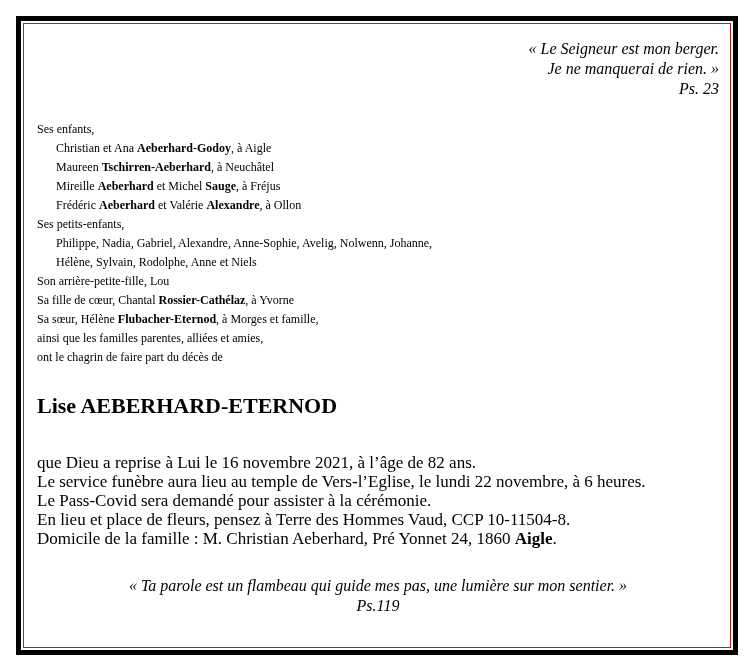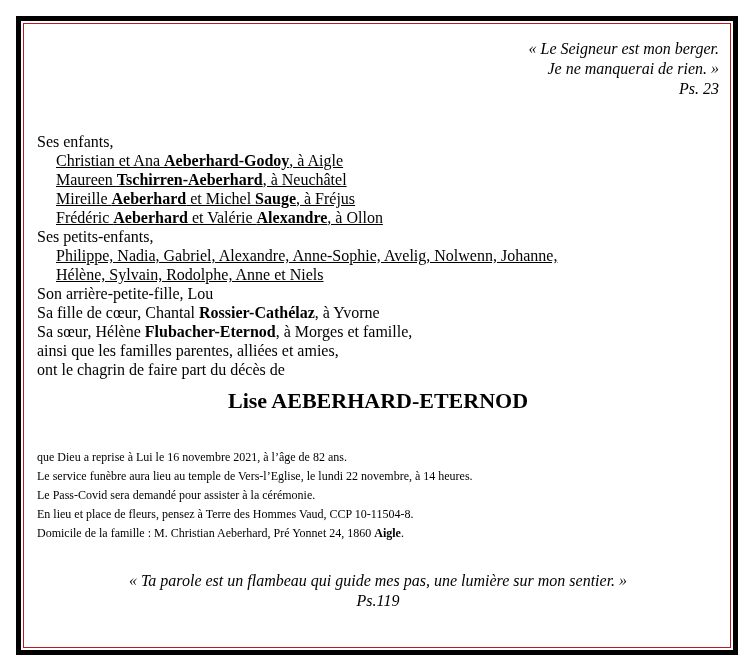--- a/index.html
+++ b/index.html
@@ -31,36 +31,35 @@
     padding: 13px 11px 0 13px;
   }
   .top-quote {
     text-align: right;
     font-style: italic;
     font-size: 16px;
     line-height: 20px;
     margin-top: 2px;
   }
   .family {
-    font-size: 16px;
+    font-size: 12px;
     line-height: 19px;
-    margin-top: 33px;
+    margin-top: 21px;
   }
   .line { }
-  .line.indent { padding-left: 19px; text-decoration: underline; }
+  .line.indent { padding-left: 19px; }
   .line b, .line .b { font-weight: bold; }
   .deceased-name {
-    text-align: center;
     font-weight: bold;
     font-size: 22px;
     line-height: 24px;
-    margin-top: 10px;
+    margin-top: 27px;
   }
   .announce {
-    font-size: 12px;
+    font-size: 17px;
     line-height: 19px;
     margin-top: 35px;
   }
   .bottom-quote {
     text-align: center;
     font-style: italic;
     font-size: 16px;
     line-height: 20px;
     margin-top: 28px;
   }
@@ -90,21 +89,21 @@
         <div class="line"><span class="">Sa fille de cœur, Chantal </span><span class="b">Rossier-Cathélaz</span><span class="">, à Yvorne</span></div>
         <div class="line"><span class="">Sa sœur, Hélène </span><span class="b">Flubacher-Eternod</span><span class="">, à Morges et famille,</span></div>
         <div class="line"><span class="">ainsi que les familles parentes, alliées et amies,</span></div>
         <div class="line"><span class="">ont le chagrin de faire part du décès de</span></div>
       </div>
 
     <div class="deceased-name">Lise AEBERHARD-ETERNOD</div>
 
     <div class="announce">
         <div class="line"><span class="">que Dieu a reprise à Lui le 16 novembre 2021, à l’âge de 82 ans.</span></div>
-        <div class="line"><span class="">Le service funèbre aura lieu au temple de Vers-l’Eglise, le lundi 22 novembre, à 14 heures.</span></div>
+        <div class="line"><span class="">Le service funèbre aura lieu au temple de Vers-l’Eglise, le lundi 22 novembre, à 6 heures.</span></div>
         <div class="line"><span class="">Le Pass-Covid sera demandé pour assister à la cérémonie.</span></div>
         <div class="line"><span class="">En lieu et place de fleurs, pensez à Terre des Hommes Vaud, CCP 10-11504-8.</span></div>
         <div class="line"><span class="">Domicile de la famille : M. Christian Aeberhard, Pré Yonnet 24, 1860 </span><span class="b">Aigle</span><span class="">.</span></div>
       </div>
 
     <div class="bottom-quote">
       <div>« Ta parole est un flambeau qui guide mes pas, une lumière sur mon sentier. »</div>
       <div>Ps.119</div>
     </div>
 

